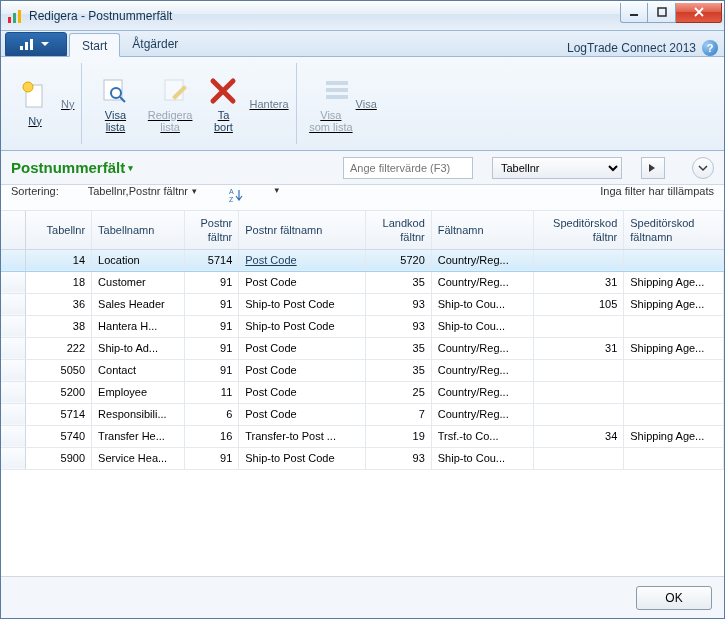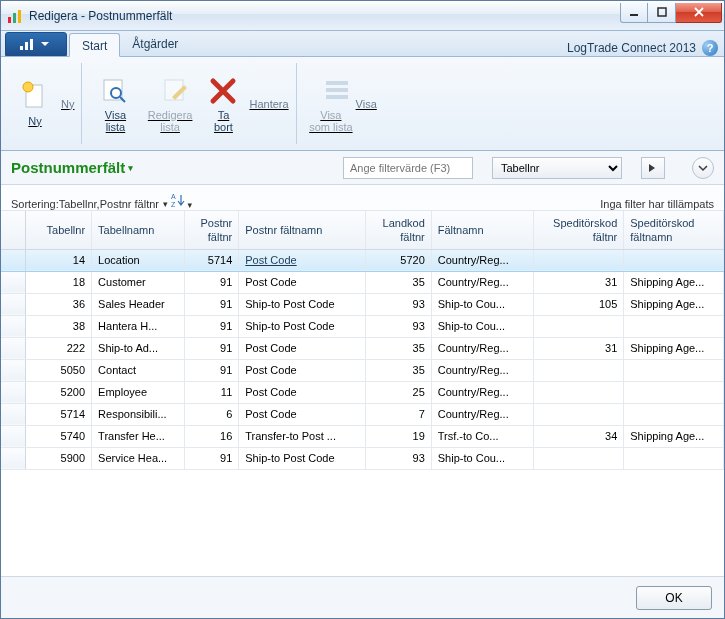--- a/index.html
+++ b/index.html
@@ -35,21 +35,21 @@
   
   .filterbar { height:34px; background:#f3f6fa; border-bottom:1px solid #cfd9e4; display:flex; align-items:center; padding:0 10px; gap:19px;}
   .pagetitle { color:#1b8a1b; font-size:15px; font-weight:bold; display:flex; align-items:center; gap:3px;}
   .pagetitle .dd { font-size:9px; color:#1b8a1b;}
   .filterbar .spacer { flex:1;}
   .finput { width:130px; height:22px; border:1px solid #b7c4d2; background:#fff; color:#888; padding:0 6px; font-size:11px;}
   .fselect { width:130px; height:22px; border:1px solid #b7c4d2; background:linear-gradient(#fdfdfd,#eaeff5); font-size:11px; padding:0 4px;}
   .fgo, .fcollapse { width:24px; height:22px; border:1px solid #b7c4d2; background:linear-gradient(#fdfdfd,#eaeff5); display:flex; align-items:center; justify-content:center;}
   .fcollapse { border-radius:50%; width:22px; height:22px; margin-left:8px;}
   
-  .sortbar { height:26px; display:flex; align-items:flex-end; padding:0 10px; background:#fcfdfe; border-bottom:1px solid #e1e7ee; gap:0; font-size:11px; color:#333;}
+  .sortbar { height:26px; display:flex; align-items:flex-start; padding:0 10px; background:#fcfdfe; border-bottom:1px solid #e1e7ee; gap:29px; font-size:11px; color:#333;}
   .sortbar .sorter { display:flex; align-items:center; gap:4px;}
   .sortbar .right { margin-left:auto; color:#333;}
   .azbtn { width:20px; height:20px; border:1px solid transparent; display:flex; align-items:center; justify-content:center;}
   
   .gridwrap { flex:1; overflow:hidden; display:flex; flex-direction:column;}
   .grid { flex:1; overflow:auto; background:#fff;}
   table { border-collapse:collapse; width:100%; table-layout:fixed;}
   th, td { border-right:1px solid #e4e9ef; border-bottom:1px solid #e4e9ef; padding:0 6px; height:22px; font-size:11px; overflow:hidden; white-space:nowrap; text-overflow:ellipsis;}
   th { background:linear-gradient(#fbfcfe,#eef3f9); color:#1d3c5a; font-weight:normal; text-align:left; height:38px; line-height:14px; vertical-align:middle; border-bottom:1px solid #cfd9e4; position:sticky; top:0;}
   th.num, td.num { text-align:right;}

